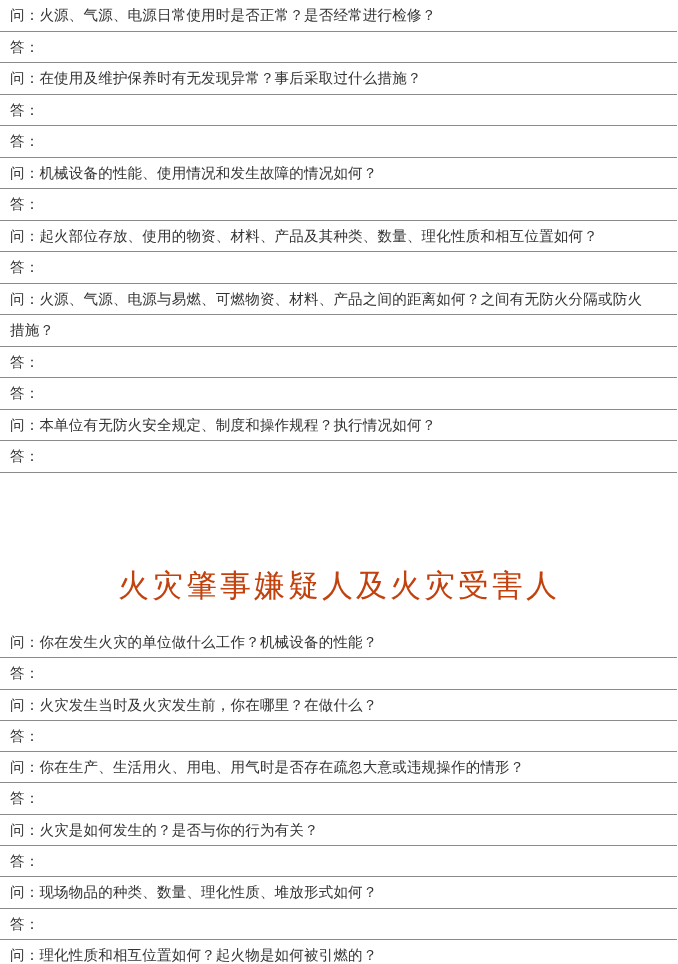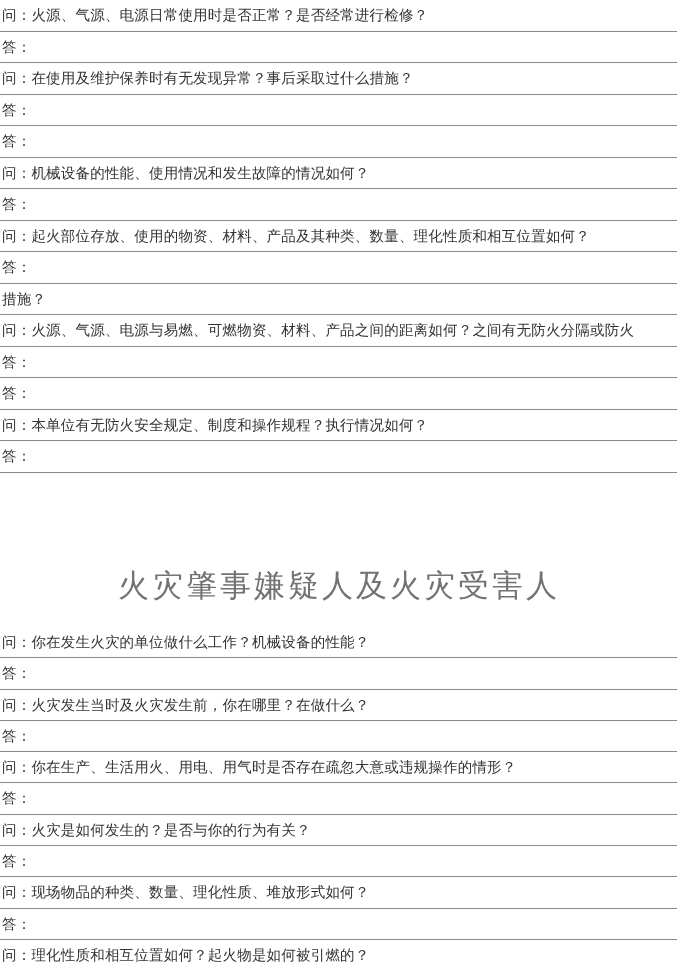--- a/index.html
+++ b/index.html
@@ -23,35 +23,35 @@
     .section-1 { top: 0px; }
     .section-2 { top: 627px; }
     .row {
       height: 31.5px;
       box-sizing: border-box;
       border-bottom: 1.5px solid #8a8a8a;
       font-size: 14.5px;
       line-height: 30px;
       white-space: nowrap;
       overflow: hidden;
-      padding-left: 2px;
+      padding-left: 10px;
       letter-spacing: 0.2px;
     }
     .section-2 .row { height: 31.3px; }
     .row .label { color: #333; }
     .title {
       position: absolute;
       top: 564px;
       left: 0;
       width: 678px;
       text-align: center;
       font-size: 31px;
       line-height: 42px;
       letter-spacing: 3px;
-      color: #737373;
+      color: #c2410c;
       font-family: "DejaVu Serif", "Liberation Serif", serif;
     }
   </style>
 </head>
 <body>
 
 <div class="section section-1">
   <div class="row"><span class="label">问：</span><span>火源、气源、电源日常使用时是否正常？是否经常进行检修？</span></div>
   <div class="row"><span class="label">答：</span><span></span></div>
 
@@ -59,22 +59,22 @@
   <div class="row"><span class="label">答：</span><span></span></div>
 
   <div class="row"><span class="label">答：</span><span></span></div>
 
   <div class="row"><span class="label">问：</span><span>机械设备的性能、使用情况和发生故障的情况如何？</span></div>
   <div class="row"><span class="label">答：</span><span></span></div>
 
   <div class="row"><span class="label">问：</span><span>起火部位存放、使用的物资、材料、产品及其种类、数量、理化性质和相互位置如何？</span></div>
   <div class="row"><span class="label">答：</span><span></span></div>
 
+  <div class="row"><span class="label">问：</span><span>火源、气源、电源与易燃、可燃物资、材料、产品之间的距离如何？之间有无防火分隔或防火</span></div>
   <div class="row"><span>措施？</span></div>
-  <div class="row"><span class="label">问：</span><span>火源、气源、电源与易燃、可燃物资、材料、产品之间的距离如何？之间有无防火分隔或防火</span></div>
   <div class="row"><span class="label">答：</span><span></span></div>
 
   <div class="row"><span class="label">答：</span><span></span></div>
 
   <div class="row"><span class="label">问：</span><span>本单位有无防火安全规定、制度和操作规程？执行情况如何？</span></div>
   <div class="row"><span class="label">答：</span><span></span></div>
 </div>
 
 <div class="title">火灾肇事嫌疑人及火灾受害人</div>
 

